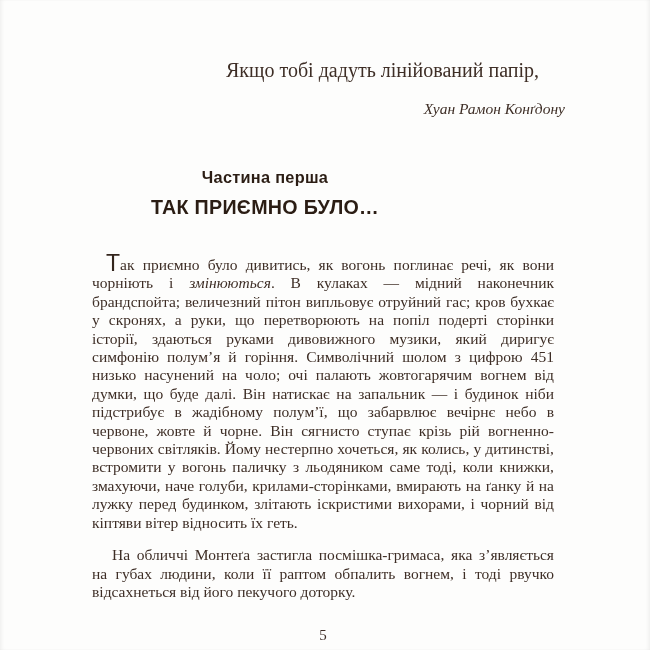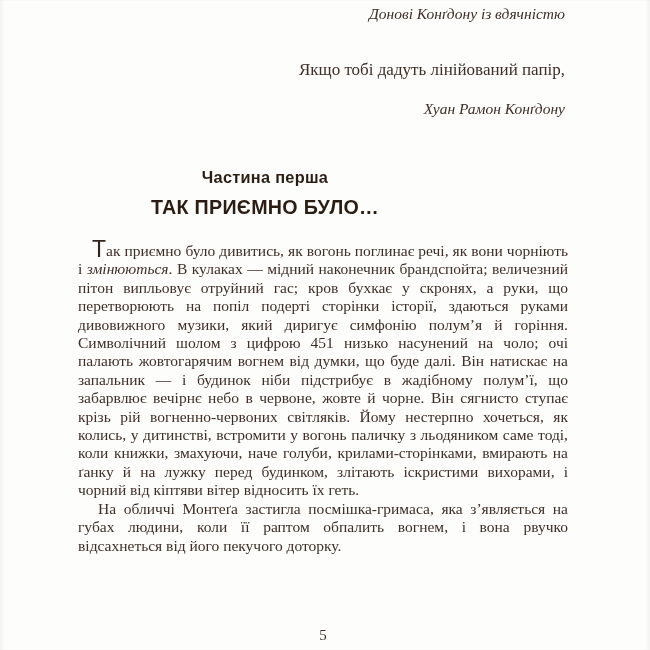--- a/index.html
+++ b/index.html
@@ -16,22 +16,22 @@
     box-shadow: inset 3px 0 4px -2px rgba(0,0,0,0.07), inset -3px 0 4px -2px rgba(0,0,0,0.07);
   }
   .dedication {
     position: absolute; top: 5px; left: 200px; right: 85px;
     text-align: right;
     font-style: italic;
     font-size: 15.5px;
   }
   .epigraph {
     position: absolute; top: 60px; left: 200px; right: 85px;
-    text-align: right;
-    font-size: 17px;
+    text-align: center;
+    font-size: 20px;
     line-height: 20px;
   }
   .attribution {
     position: absolute; top: 100px; left: 200px; right: 85px;
     text-align: right;
     font-style: italic;
     font-size: 15.5px;
   }
   .heading {
     position: absolute; top: 168px; left: 0; width: 530px;
@@ -51,54 +51,53 @@
     font-weight: bold;
     letter-spacing: 0.3px;
     transform: scaleX(0.96);
   }
   .body-text {
     position: absolute; top: 242px; left: 78px; width: 490px;
     font-size: 15.5px;
     line-height: 18.4px;
     text-align: justify;
   }
-  .body-text p { margin: 0; text-indent: 20px; }
+  .body-text p { margin: 14px; text-indent: 20px; }
   .body-text p.first { text-indent: 14px; }
   .initial {
     font-family: "Liberation Sans", sans-serif;
     font-size: 23px;
     line-height: 1px;
     color: #33251c;
     position: relative; top: 1px;
   }
   .italic-word { font-style: italic; }
   .page-number {
     position: absolute; top: 627px; left: 78px; width: 490px;
     text-align: center;
     font-size: 15px;
   }
 </style>
 </head>
 <body>
 
 <div class="page">
 
-  <div class="dedication">Донові Конґдону із вдячністю</div>
 
   <div class="epigraph">
     <div>Якщо тобі дадуть лінійований папір,</div>
   </div>
 
   <div class="attribution">Хуан Рамон Конґдону</div>
 
   <div class="heading">
     <div class="part-label">Частина перша</div>
     <div class="chapter-title">ТАК ПРИЄМНО БУЛО…</div>
   </div>
 
   <div class="body-text">
     <p class="first"><span class="initial">Т</span><span>ак приємно було дивитись, як вогонь поглинає речі, як вони чорніють і </span><span class="italic-word">змінюються</span><span>. В кулаках — мідний наконечник брандспойта; величезний пітон випльовує отруйний гас; кров бухкає у скронях, а руки, що перетворюють на попіл подерті сторінки історії, здаються руками дивовижного музики, який диригує симфонію полум’я й горіння. Символічний шолом з цифрою 451 низько насунений на чоло; очі палають жовтогарячим вогнем від думки, що буде далі. Він натискає на запальник — і будинок ніби підстрибує в жадібному полум’ї, що забарвлює вечірнє небо в червоне, жовте й чорне. Він сягнисто ступає крізь рій вогненно-червоних світляків. Йому нестерпно хочеться, як колись, у дитинстві, встромити у вогонь паличку з льодяником саме тоді, коли книжки, змахуючи, наче голуби, крилами-сторінками, вмирають на ґанку й на лужку перед будинком, злітають іскристими вихорами, і чорний від кіптяви вітер відносить їх геть.</span></p>
-    <p>На обличчі Монтеґа застигла посмішка-гримаса, яка з’являється на губах людини, коли її раптом обпалить вогнем, і вона рвучко відсахнеться від його пекучого доторку.</p>
+    <p>На обличчі Монтеґа застигла посмішка-гримаса, яка з’являється на губах людини, коли її раптом обпалить вогнем, і тоді рвучко відсахнеться від його пекучого доторку.</p>
   </div>
 
   <div class="page-number">5</div>
 
 </div>
 
 </body></html>

